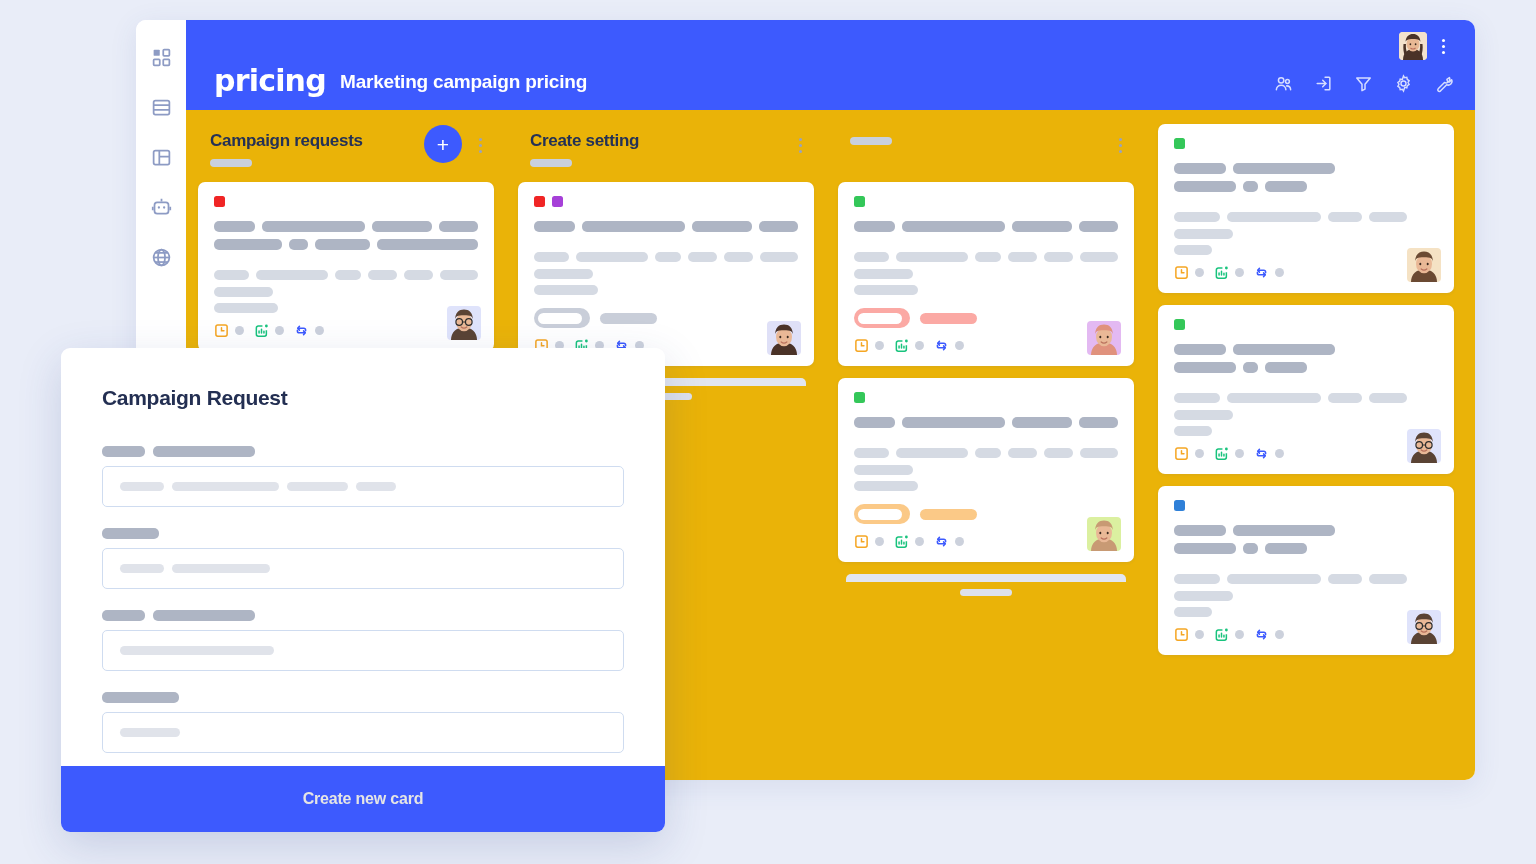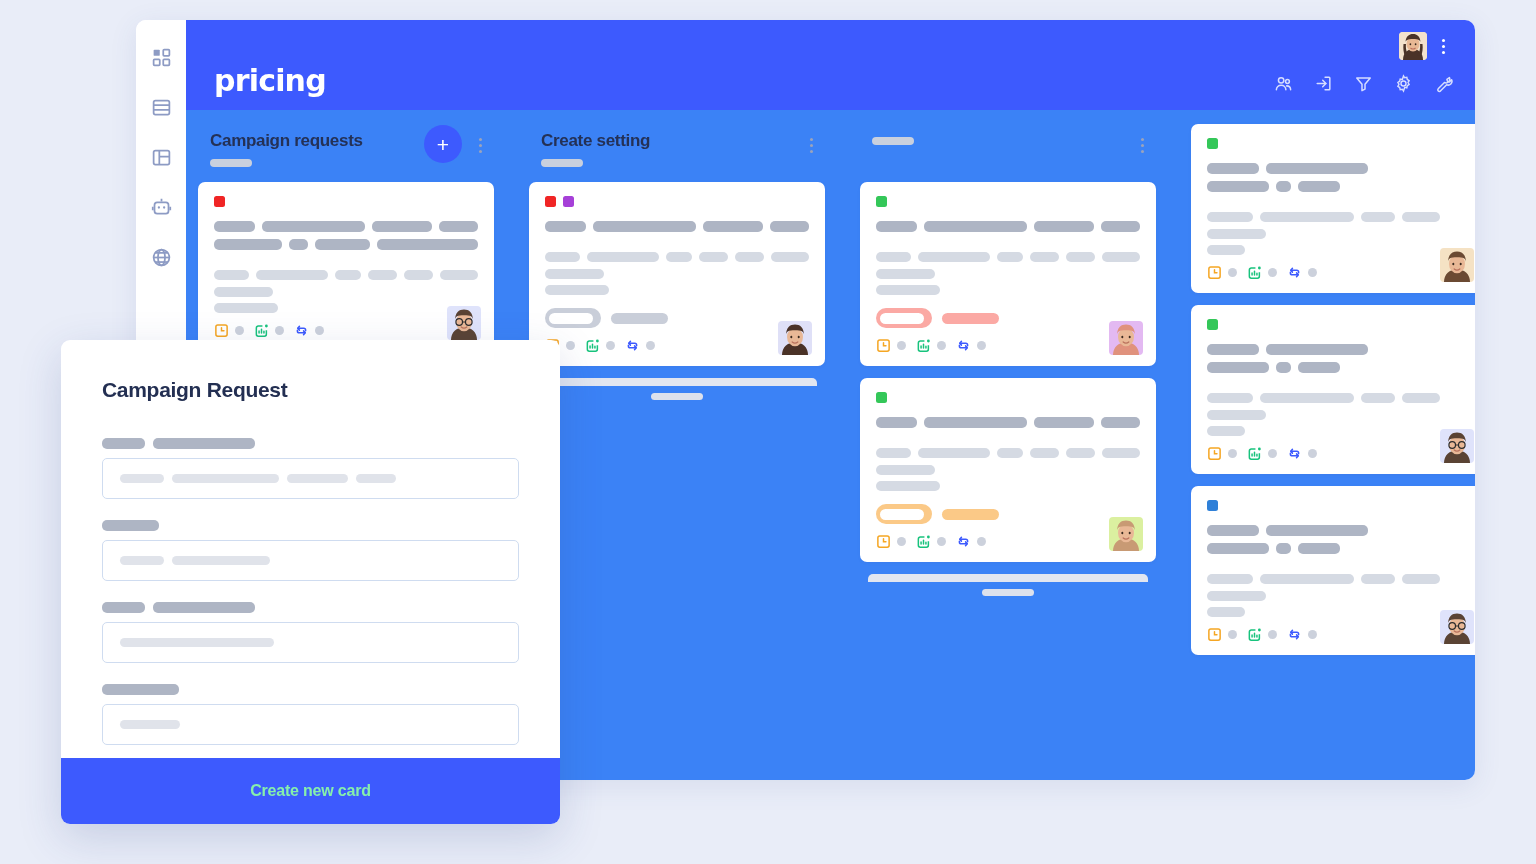--- a/index.html
+++ b/index.html
@@ -78,24 +78,24 @@
   .top-icons {
     position: absolute; right: 22px; top: 54px;
     display: flex; gap: 21px; align-items: center;
   }
   .top-icons .ti { width: 19px; height: 19px; color: #d6ddff; cursor: pointer; }
   .top-icons .ti svg { width:19px; height:19px; display:block; }
 
   
   .board {
     flex: 1;
-    background: #3b82f6;
+    background: #eab308;
     display: flex;
     padding: 14px 0 0 0;
-    gap: 11px;
+    gap: 0;
     overflow: hidden;
   }
   .column {
     width: 320px;
     flex: 0 0 320px;
     padding: 0 12px;
     position: relative;
   }
   .col-head {
     position: relative;
@@ -172,22 +172,22 @@
     background: #e2e6f0; margin: 0 8px;
   }
   .ghost2 {
     height: 7px; width: 52px; border-radius: 4px;
     background: #dde1ec; margin: 7px auto 0 auto;
   }
 
   
   .modal {
     position: absolute;
-    left: 61px; top: 340px;
-    width: 499px; height: 484px;
+    left: 61px; top: 348px;
+    width: 604px; height: 484px;
     background: #ffffff;
     border-radius: 9px;
     box-shadow: 0 14px 44px rgba(45,65,140,0.18);
     overflow: hidden;
   }
   .modal-body { padding: 38px 41px 0 41px; }
   .modal-title {
     font-size: 21px; font-weight: 700; color: #232f52;
     letter-spacing: -0.3px; margin-bottom: 36px;
   }
@@ -199,21 +199,21 @@
     border-radius: 5px;
     display: flex; align-items: center; gap: 8px;
     padding: 0 17px;
     background: #ffffff;
   }
   .ph { height: 9px; border-radius: 5px; background: #e0e3ea; display:block; }
   .modal-footer {
     position: absolute; left: 0; bottom: 0;
     width: 100%; height: 66px;
     background: #3d5afe;
-    color: #86efac;
+    color: #e5e5e5;
     font-size: 16px; font-weight: 700;
     display: flex; align-items: center; justify-content: center;
     cursor: pointer; border: none;
     letter-spacing: -0.2px;
   }
 </style>
 </head>
 <body>
 
 <div class="stage">
@@ -263,20 +263,21 @@
         </svg>
       </div>
     </nav>
 
     <div class="main">
 
       <header class="topbar">
         <div class="brand">
           <span>pricing</span>
         </div>
+        <div class="board-title">Marketing campaign pricing</div>
 
         <div class="avatar-top">
           <svg viewBox="0 0 28 28">
             <rect width="28" height="28" fill="#f3e2cd"></rect>
             <path d="M4 28c0-7 4.5-11 10-11s10 4 10 11z" fill="#4a3328"></path>
             <ellipse cx="14" cy="12" rx="6.5" ry="7.5" fill="#e8b894"></ellipse>
             <path d="M6.5 11C6.5 4.5 10 2 14 2s7.5 2.5 7.5 9c0-3-2-4-7.5-4S6.5 8 6.5 11z" fill="#4a3328"></path>
             <path d="M7 12c-.6 5 1 9 2.5 11l-3.5 1c-1.5-3-2-8-1.5-12z" fill="#4a3328"></path>
             <path d="M21 12c.6 5-1 9-2.5 11l3.5 1c1.5-3 2-8 1.5-12z" fill="#4a3328"></path>
             <ellipse cx="11.4" cy="12.2" rx=".85" ry="1" fill="#3a2a20"></ellipse>

